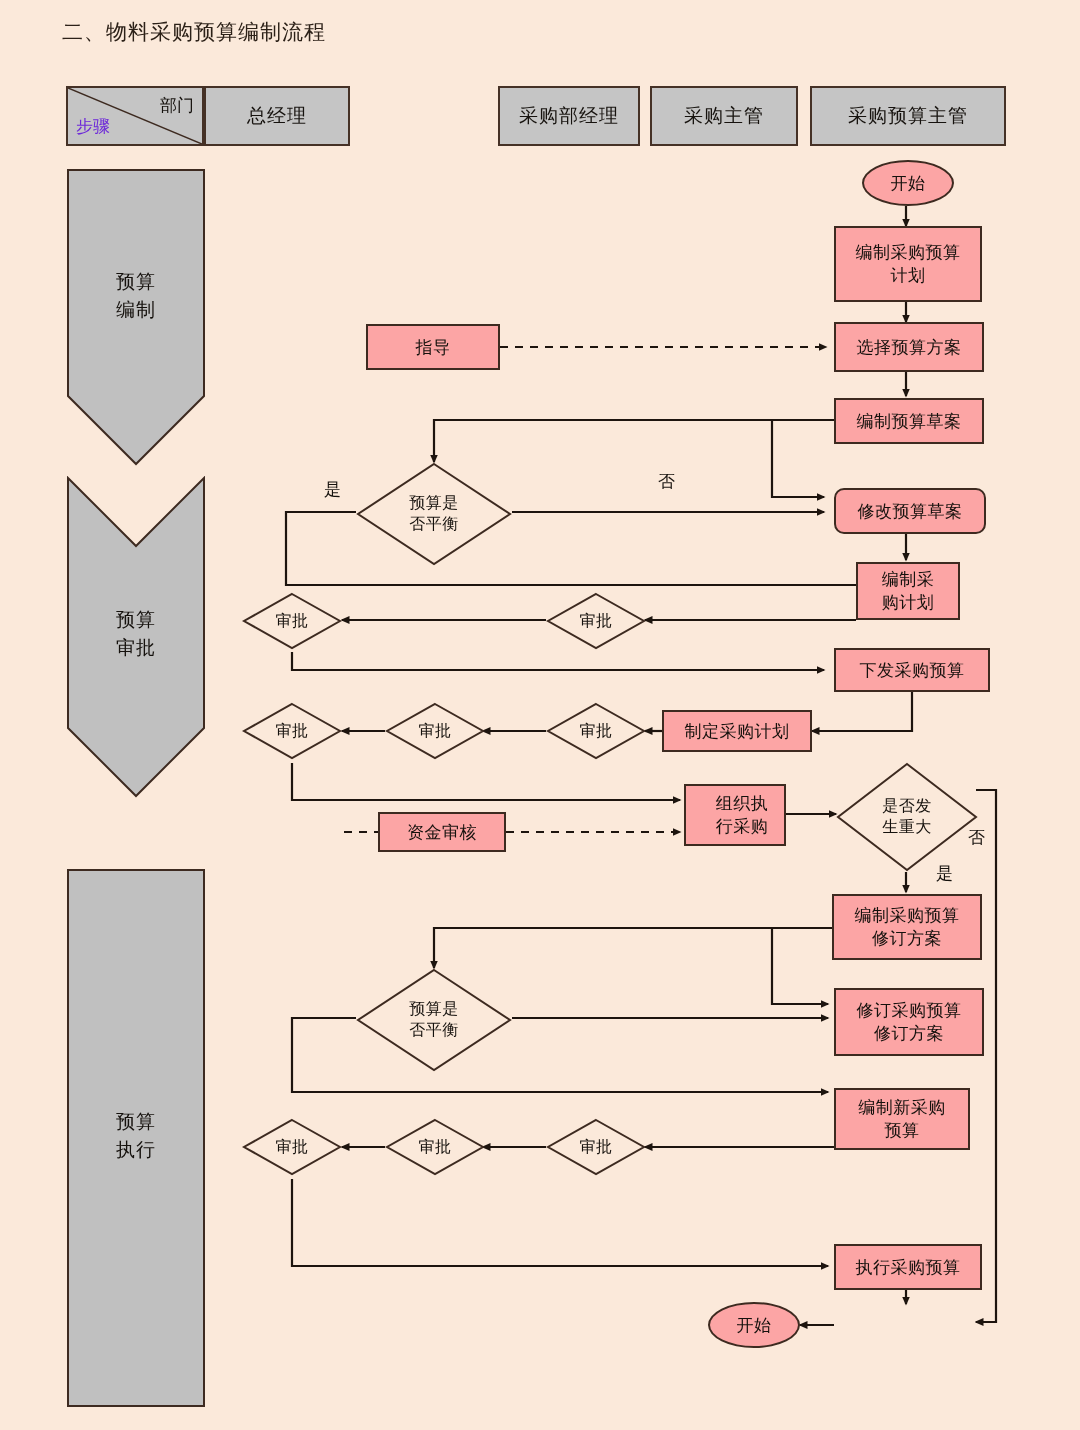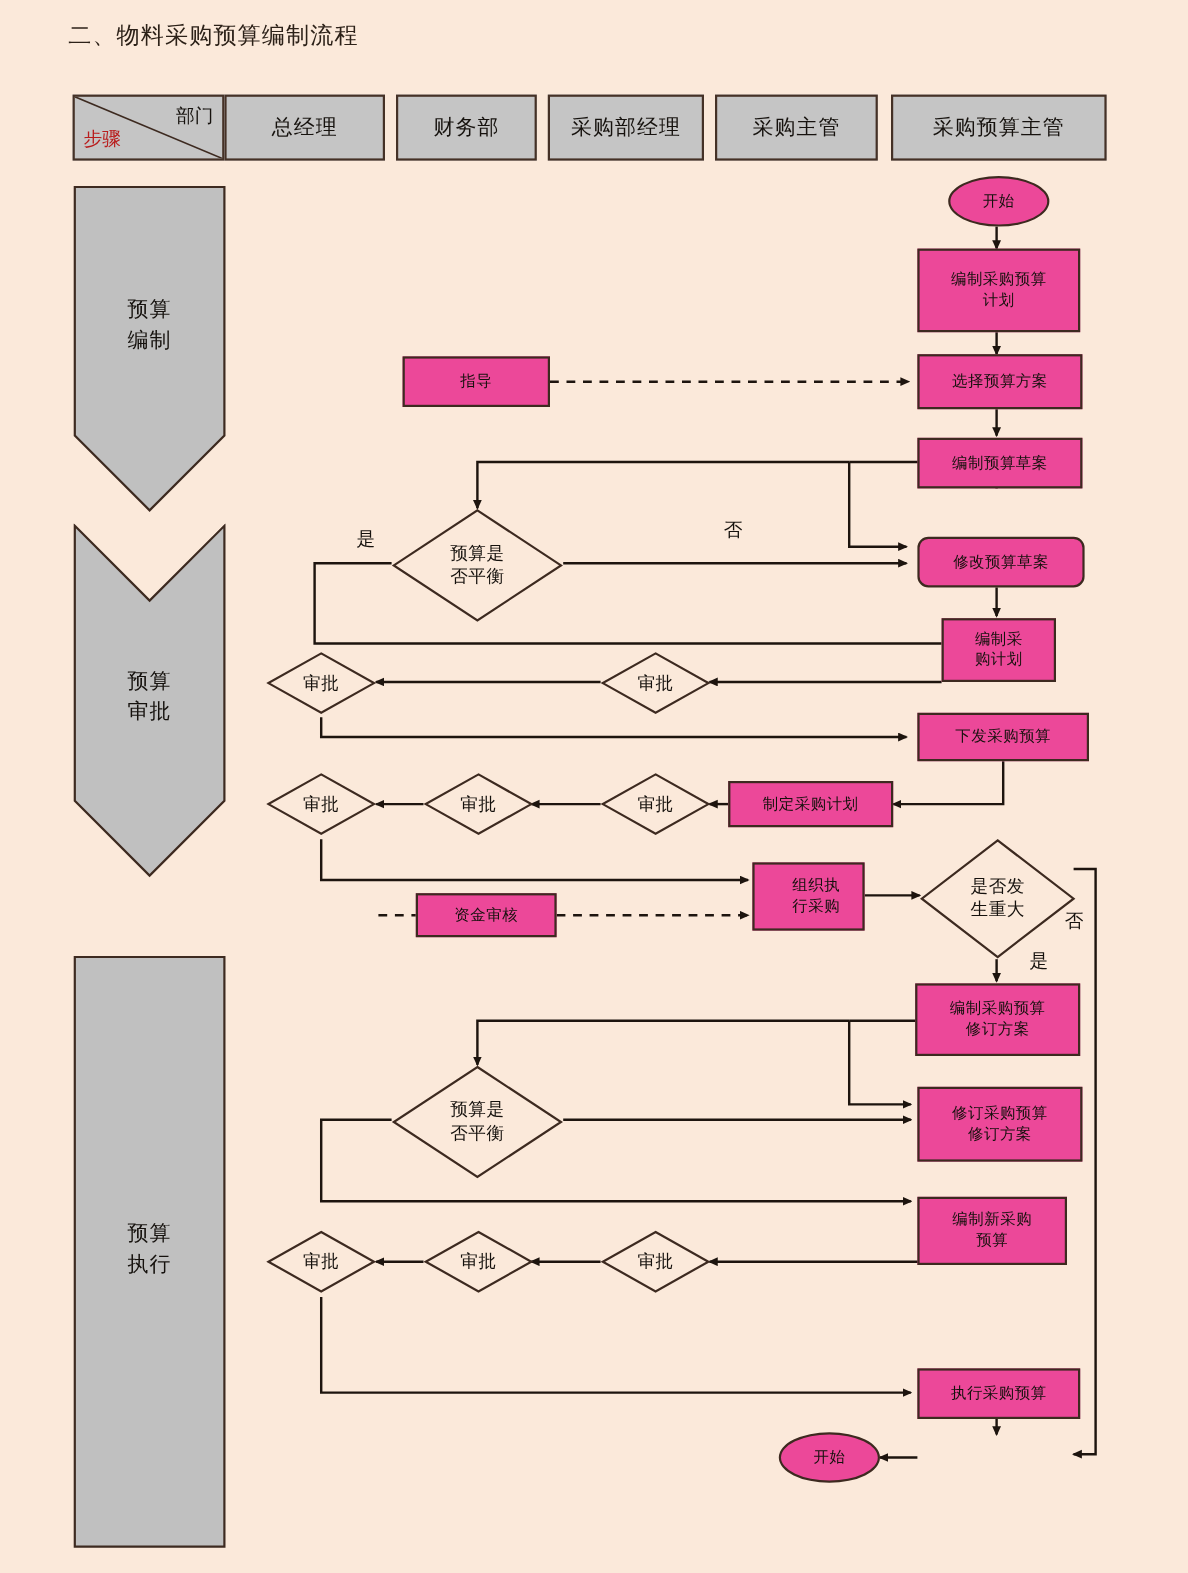--- a/index.html
+++ b/index.html
@@ -61,48 +61,48 @@
     right: 8px;
     top: 6px;
     font-size: 17px;
     color: #16120e;
   }
   .hdr-corner .lbl-step {
     position: absolute;
     left: 8px;
     bottom: 6px;
     font-size: 17px;
-    color: #b91c1c;
+    color: #6d28d9;
   }
   
   .phase {
     position: absolute;
     background: #c0c0c0;
   }
   .phase svg { display:block; }
   .phase-label {
     position: absolute;
     width: 100%;
     text-align: center;
     font-size: 19px;
     color: #15110d;
     line-height: 1.45;
     letter-spacing: 1px;
   }
   
   .node {
     position: absolute;
     box-sizing: border-box;
-    background: #ec4899;
+    background: #fca5a5;
     border: 2px solid #3d2a20;
     display: flex;
     align-items: center;
     justify-content: center;
     text-align: center;
-    font-size: 14px;
+    font-size: 17px;
     color: #15110d;
     line-height: 1.35;
     letter-spacing: 0.5px;
   }
   .node.oval {
     border-radius: 50%;
     border-width: 2px;
   }
   .diamond {
     position: absolute;
@@ -147,23 +147,20 @@
     <svg class="diag" viewBox="0 0 138 60" preserveAspectRatio="none">
       <line x1="0" y1="0" x2="138" y2="60" stroke="#3d2a20" stroke-width="1.6"></line>
     </svg>
     <span class="lbl-dept">部门</span>
     <span class="lbl-step">步骤</span>
   </div>
 
   <div class="hdr" style="left:204px; top:86px; width:146px; height:60px;">
     <span>总经理</span>
   </div>
-  <div class="hdr" style="left:360px; top:86px; width:128px; height:60px;">
-    <span>财务部</span>
-  </div>
   <div class="hdr" style="left:498px; top:86px; width:142px; height:60px;">
     <span>采购部经理</span>
   </div>
   <div class="hdr" style="left:650px; top:86px; width:148px; height:60px;">
     <span>采购主管</span>
   </div>
   <div class="hdr" style="left:810px; top:86px; width:196px; height:60px;">
     <span>采购预算主管</span>
   </div>
 

